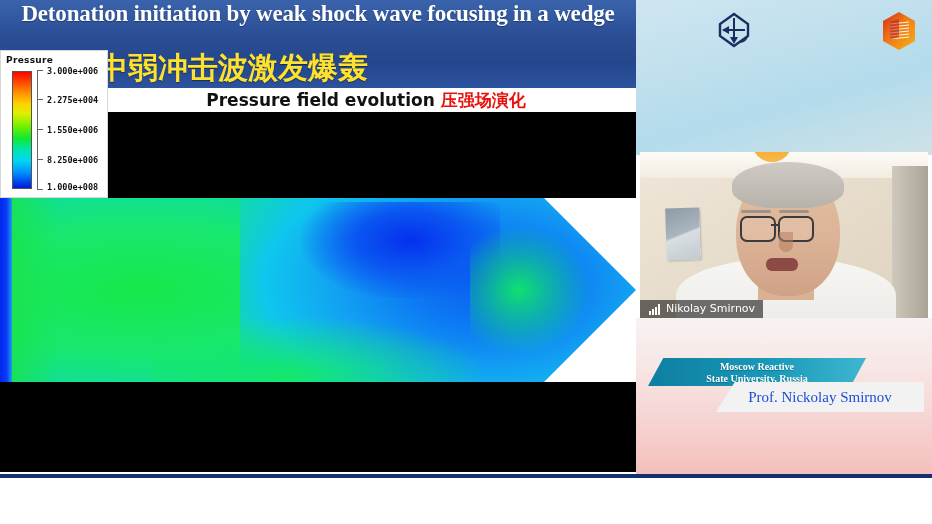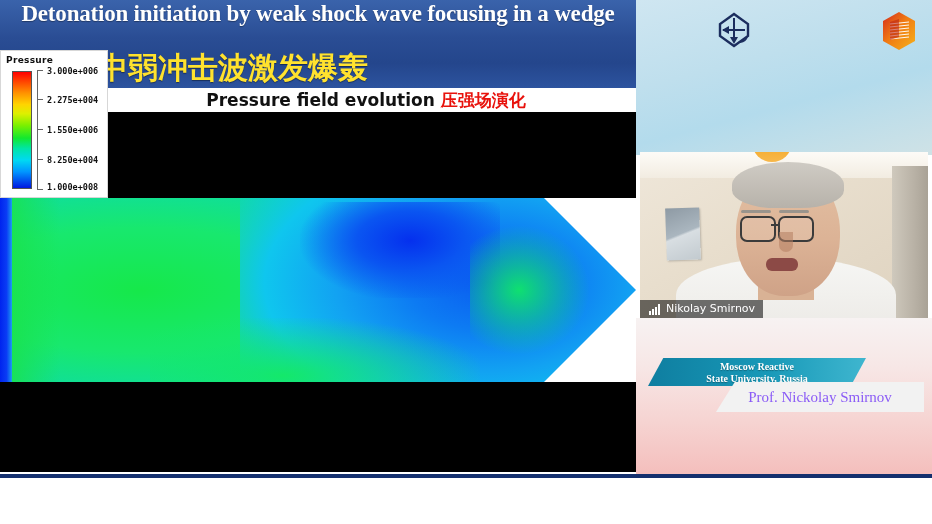--- a/index.html
+++ b/index.html
@@ -117,21 +117,21 @@
   #right-bottom{position:absolute;left:0;top:318px;width:296px;height:160px;
     background:linear-gradient(180deg,#f7f2f2 0%,#f7e7e6 30%,#f6d4d2 64%,#f4bdbb 100%);}
   .plate{position:absolute;font-family:"Liberation Serif","DejaVu Serif",serif;}
   #plate-univ{left:12px;top:40px;width:218px;height:28px;
     background:linear-gradient(90deg,#0f7ea0 0%,#1899b8 55%,#3fb6cf 100%);
     clip-path:polygon(7% 0,100% 0,93% 100%,0 100%);
     color:#ffffff;font-size:10px;font-weight:bold;line-height:12px;text-align:center;
     padding-top:3px;box-sizing:border-box;text-shadow:0 1px 1px rgba(0,0,0,.3);}
   #plate-name{left:80px;top:64px;width:208px;height:30px;background:#f2f2f2;
     clip-path:polygon(9% 0,100% 0,100% 100%,0 100%);
-    color:#8b5cf6;font-size:15px;line-height:30px;text-align:center;box-sizing:border-box;}
+    color:#1d4ed8;font-size:15px;line-height:30px;text-align:center;box-sizing:border-box;}
 
   
   #bottom{position:absolute;left:0;top:478px;width:932px;height:46px;
     background:linear-gradient(90deg,#1b3f8f 0%,#23499b 35%,#2553ad 62%,#2a62c6 100%);}
   #bottom-left{position:absolute;left:18px;top:0;height:46px;line-height:46px;
     font-family:"Liberation Serif","DejaVu Serif",serif;font-size:14px;color:#ffffff;}
   #bottom-right{position:absolute;right:14px;top:0;height:46px;line-height:46px;
     font-family:"Liberation Serif","DejaVu Serif",serif;font-weight:bold;font-size:13px;color:#ffe22e;}
   #bottom-seam{position:absolute;left:0;top:474px;width:932px;height:4px;background:#14306e;}
 </style>
@@ -181,21 +181,21 @@
     <div id="legend">
       <div class="lg-title">Pressure</div>
       <div class="bar"></div>
       <div class="ticks"></div>
       <div class="tick" style="top:48px;"></div>
       <div class="tick" style="top:78px;"></div>
       <div class="tick" style="top:108px;"></div>
       <div class="lbl" style="top:15px;">3.000e+006</div>
       <div class="lbl" style="top:44px;">2.275e+004</div>
       <div class="lbl" style="top:74px;">1.550e+006</div>
-      <div class="lbl" style="top:104px;">8.250e+004</div>
+      <div class="lbl" style="top:104px;">8.250e+006</div>
       <div class="lbl" style="top:131px;">1.000e+008</div>
     </div>
   </div>
 
   <div id="right">
 
     <div id="right-top">
       <div class="logo-row">
         <span class="logo-mark">
           <svg width="40" height="40" viewBox="0 0 40 40">

